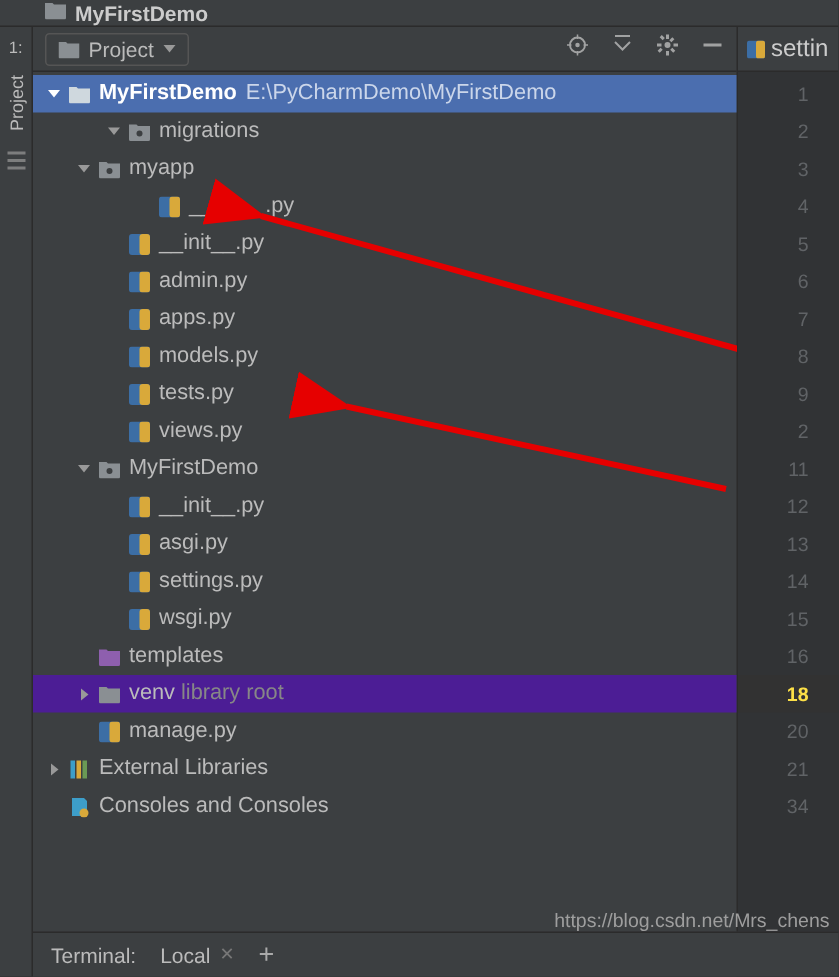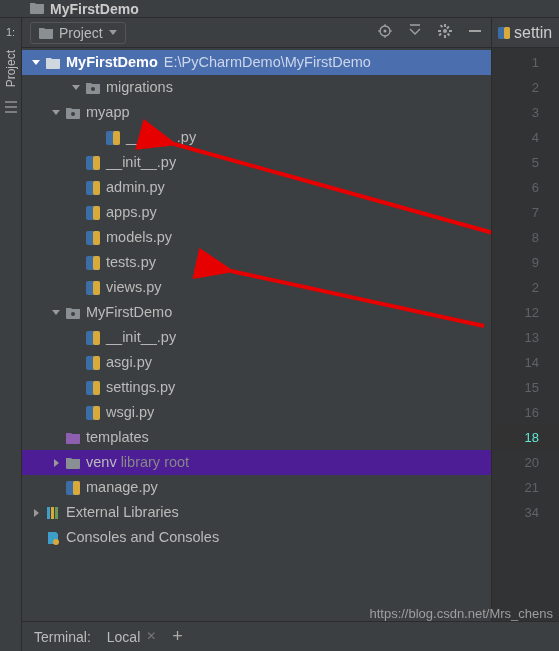--- a/index.html
+++ b/index.html
@@ -25,21 +25,21 @@
 .row .ico { width: 18px; display: inline-flex; justify-content: center; margin-right: 4px; }
 .row .name { color: inherit; }
 .row .suffix { color: #888; margin-left: 6px; }
 .row.selected .suffix { color: #cbd6ea; }
 .row .dim { color: #878787; margin-left: 4px; }
 .gutter { width: 67px; background: #313335; font-size: 13px; color: #606366; }
 .gutter-tab { height: 30px; background: #3c3f41; border-bottom: 1px solid #2b2b2b; display: flex; align-items: center; padding-left: 6px; gap: 4px; }
 .gutter-tab .tlabel { color: #ccc; font-size: 16px; }
 .line-nums { padding-top: 2px; }
 .lnum { height: 25px; display: flex; align-items: center; justify-content: flex-end; padding-right: 20px; }
-.lnum.current { background: #323232; color: #5eead4; }
+.lnum.current { background: #323232; color: #fde047; font-weight: bold; }
 .terminal-bar { position: absolute; bottom: 0; left: 22px; right: 0; height: 30px; background: #3c3f41; border-top: 1px solid #2b2b2b; display: flex; align-items: center; padding-left: 12px; gap: 16px; font-size: 14px; }
 .terminal-bar .tab { color: #bbb; display: flex; align-items: flex-start; gap: 6px; }
 .terminal-bar .close { color: #777; font-size: 12px; }
 .terminal-bar .plus { color: #aaa; font-size: 18px; cursor: pointer; }
 .watermark { position: absolute; bottom: 30px; right: 6px; font-size: 13px; color: #9e9e9e; }
 svg.arrows-overlay { position: absolute; top: 48px; left: 22px; width: 470px; height: 560px; pointer-events: none; }
 .tri-down { width: 0; height: 0; border-left: 4px solid transparent; border-right: 4px solid transparent; border-top: 5px solid #999; }
 .tri-right { width: 0; height: 0; border-top: 4px solid transparent; border-bottom: 4px solid transparent; border-left: 5px solid #999; }
 .row.selected .tri-down { border-top-color: #fff; }
 </style>
@@ -317,20 +317,21 @@
         <div class="lnum">1</div>
         <div class="lnum">2</div>
         <div class="lnum">3</div>
         <div class="lnum">4</div>
         <div class="lnum">5</div>
         <div class="lnum">6</div>
         <div class="lnum">7</div>
         <div class="lnum">8</div>
         <div class="lnum">9</div>
         <div class="lnum">2</div>
+        <div class="lnum">11</div>
         <div class="lnum">12</div>
         <div class="lnum">13</div>
         <div class="lnum">14</div>
         <div class="lnum">15</div>
         <div class="lnum">16</div>
         <div class="lnum current">18</div>
         <div class="lnum">20</div>
         <div class="lnum">21</div>
         <div class="lnum">34</div>
       </div>

